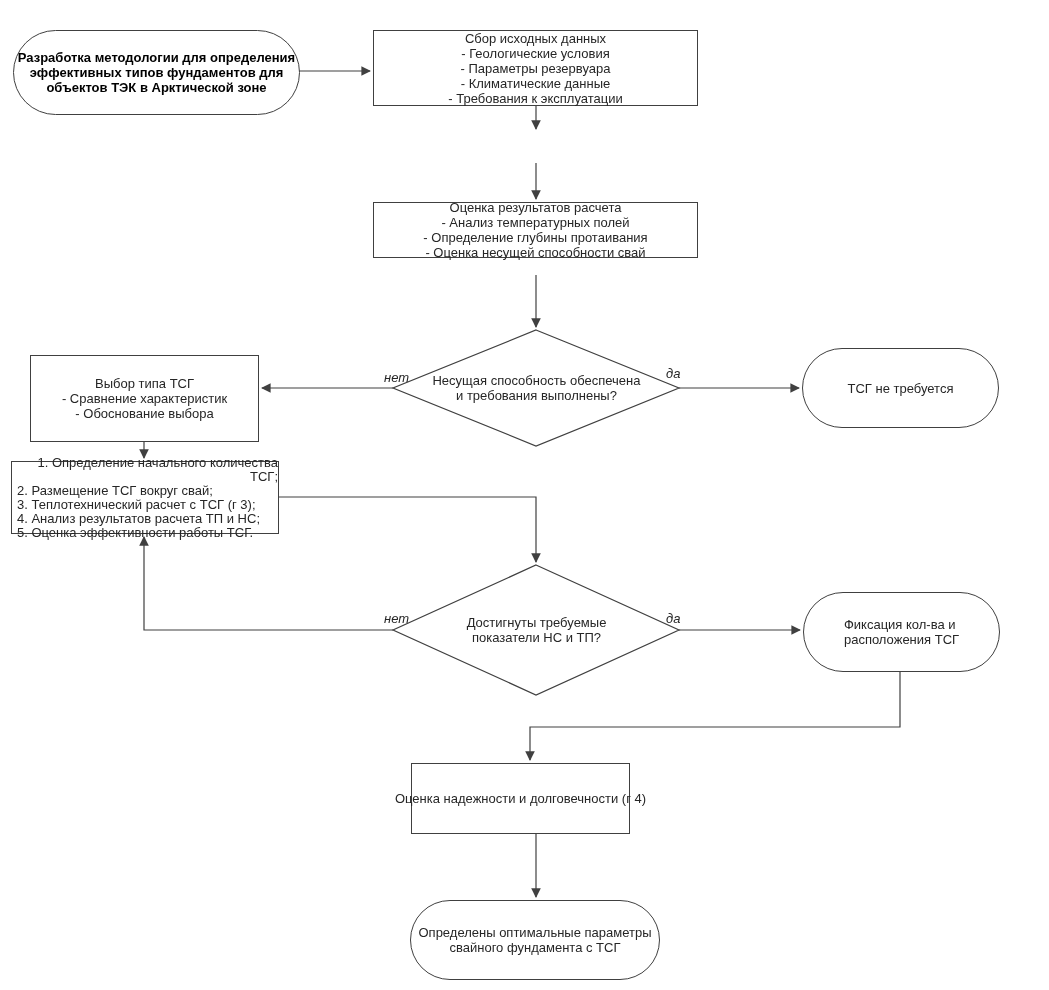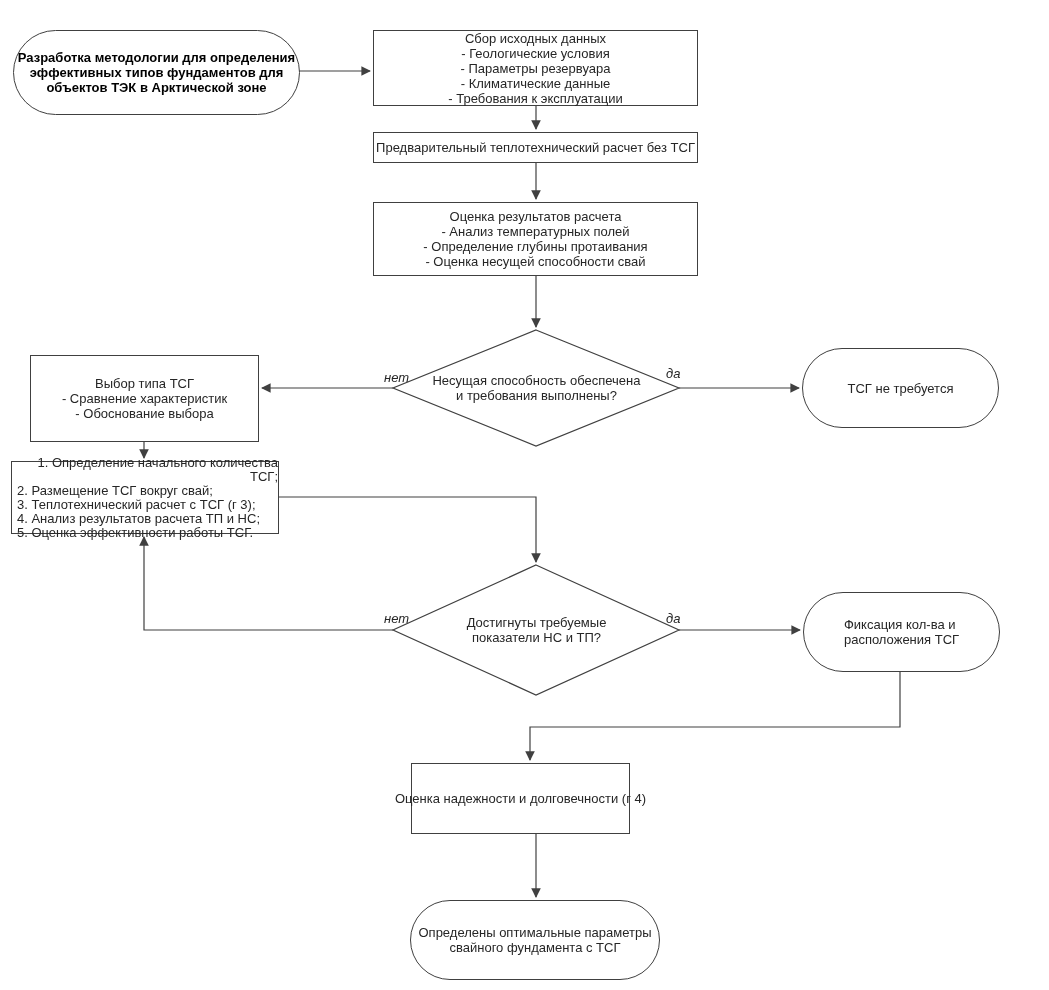--- a/index.html
+++ b/index.html
@@ -44,21 +44,21 @@
     text-align: center;
     line-height: 15px;
   }
   .stadium { border-radius: 44px; }
   .start-node {
     left: 13px; top: 30px; width: 287px; height: 85px;
     font-weight: bold; color: #000000;
   }
   .collect-node  { left: 373px; top: 30px;  width: 325px; height: 76px; }
   .prelim-node   { left: 373px; top: 132px; width: 325px; height: 31px; white-space: nowrap; }
-  .evaluate-node { left: 373px; top: 202px; width: 325px; height: 74px; }
+  .evaluate-node { left: 373px; top: 202px; width: 325px; height: 56px; }
   .notsg-node    { left: 802px; top: 348px; width: 197px; height: 80px; border-radius: 40px; }
   .choose-node   { left: 30px;  top: 355px; width: 229px; height: 87px; }
   .steps-node {
     left: 11px; top: 461px; width: 268px; height: 73px;
     align-items: flex-start; text-align: right;
     padding-left: 5px; line-height: 14px;
   }
   .fixation-node { left: 803px; top: 592px; width: 197px; height: 80px; border-radius: 40px; }
   .fixation-node .inner { text-align: left; }
   .reliability-node { left: 411px; top: 763px; width: 219px; height: 71px; white-space: nowrap; }
@@ -116,23 +116,20 @@
   </div>
 
   <div class="node collect-node">
     <div>Сбор исходных данных</div>
     <div>- Геологические условия</div>
     <div>- Параметры резервуара</div>
     <div>- Климатические данные</div>
     <div>- Требования к эксплуатации</div>
   </div>
 
-  <div class="node prelim-node">
-    <div>Предварительный теплотехнический расчет без ТСГ</div>
-  </div>
 
   <div class="node evaluate-node">
     <div>Оценка результатов расчета</div>
     <div>- Анализ температурных полей</div>
     <div>- Определение глубины протаивания</div>
     <div>- Оценка несущей способности свай</div>
   </div>
 
   <div class="dlabel d1-label">
     <div>Несущая способность обеспечена</div>

